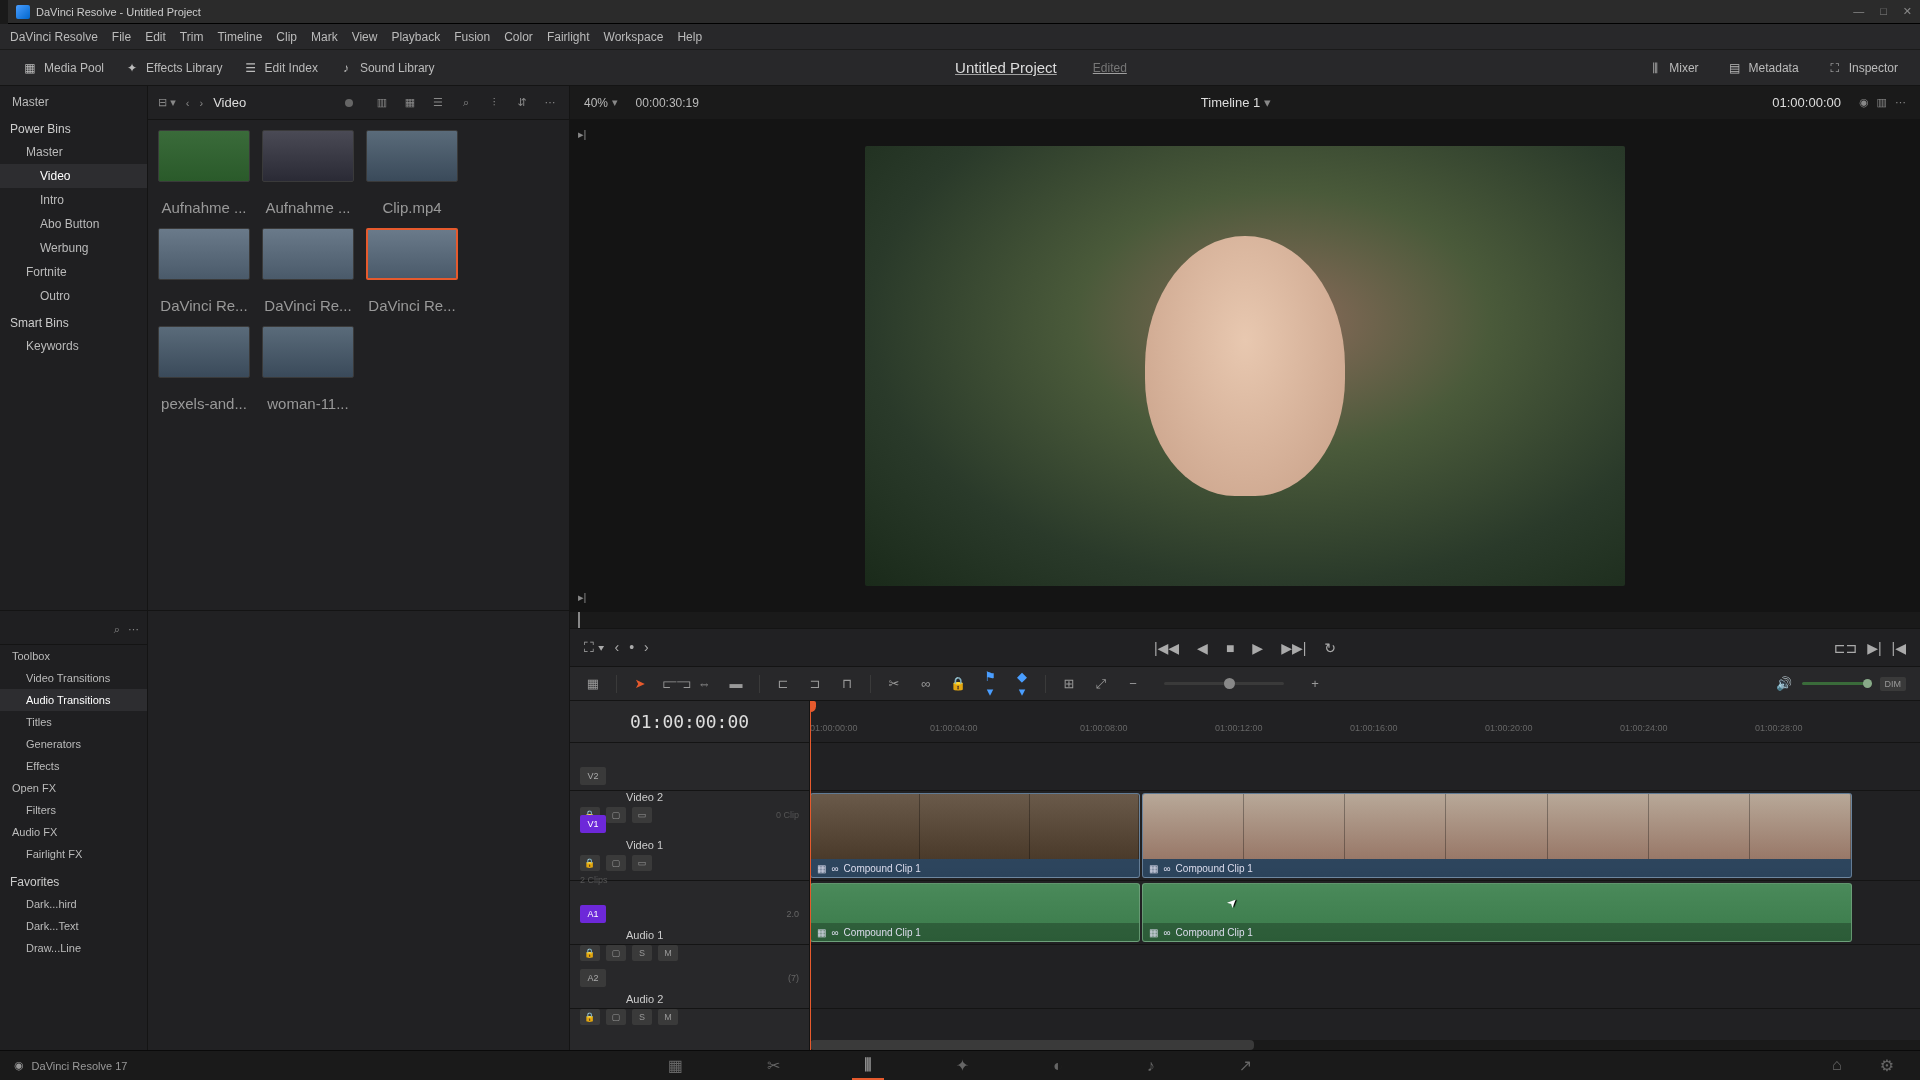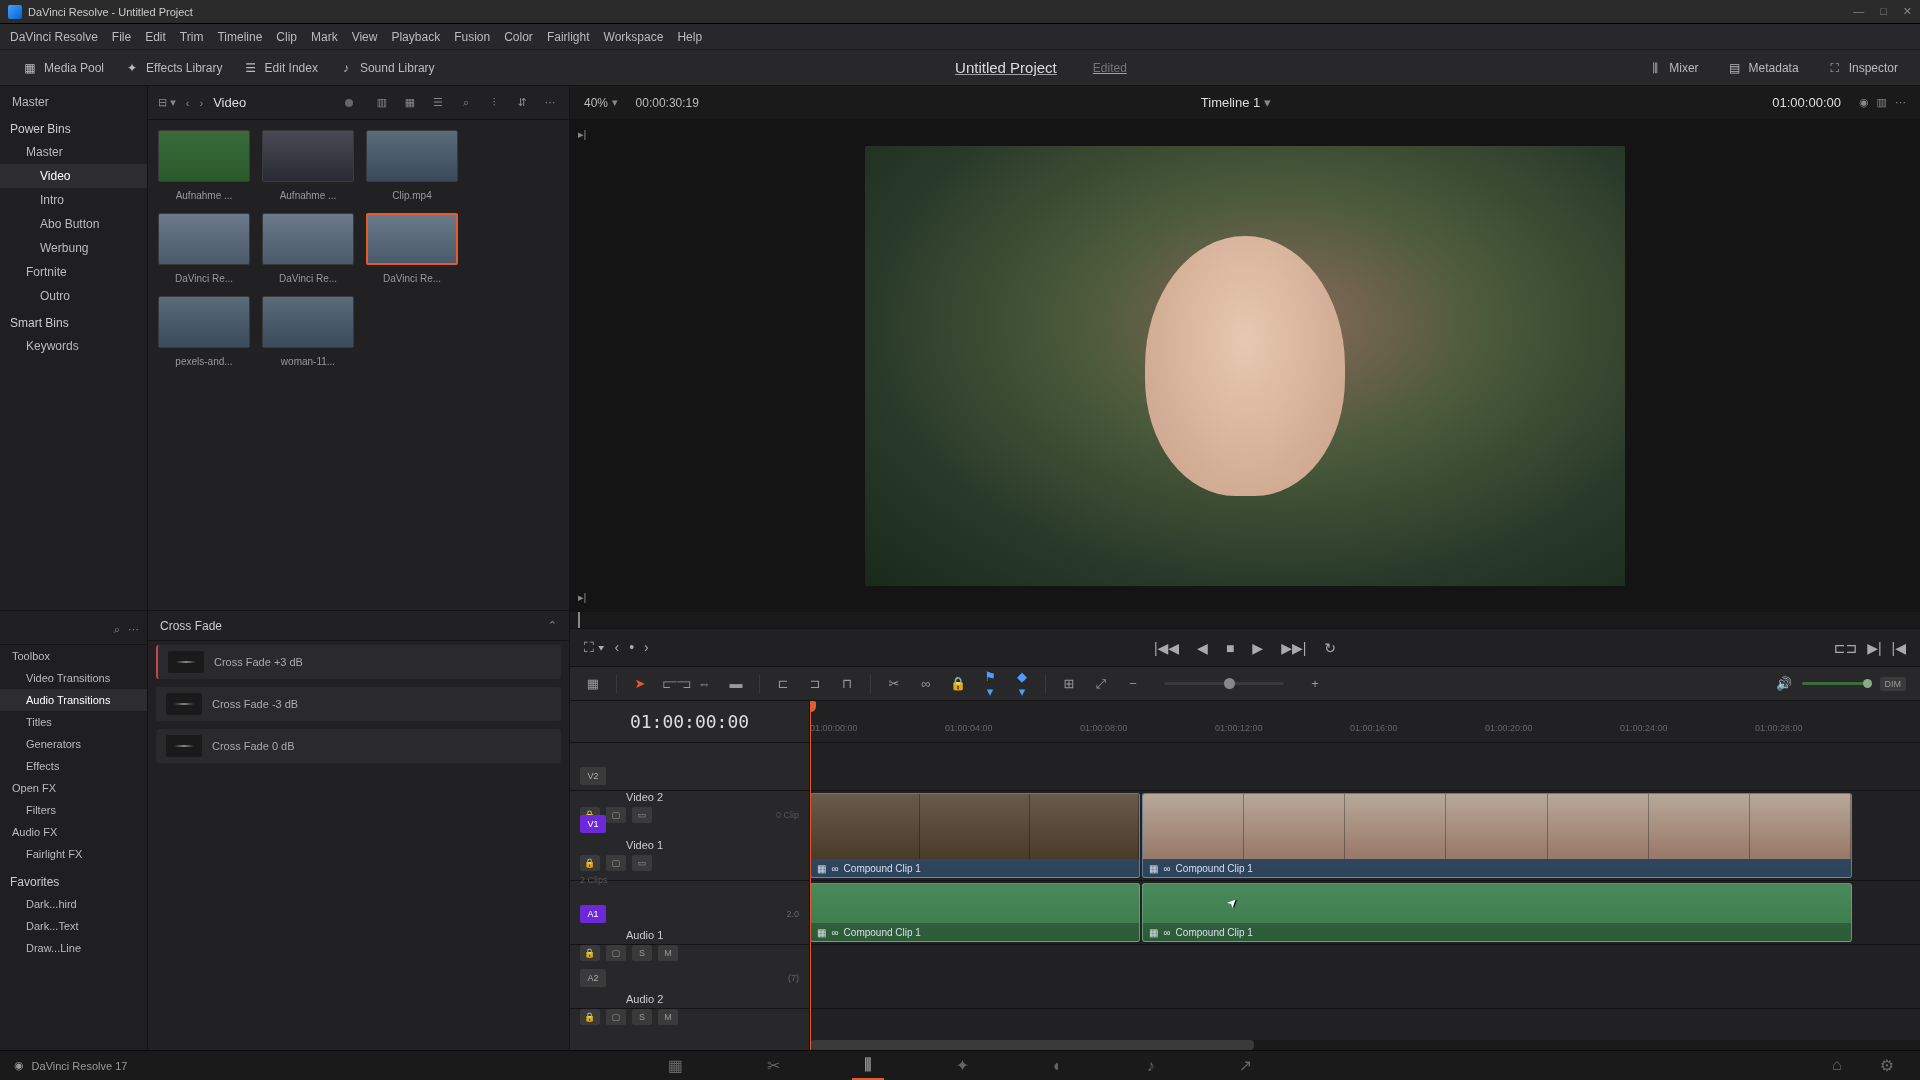--- a/index.html
+++ b/index.html
@@ -1,18 +1,18 @@
 <!DOCTYPE html>
 <html><head>
 <meta charset="utf-8">
 <style>
 * { margin: 0; padding: 0; box-sizing: border-box; font-family: -apple-system, BlinkMacSystemFont, "Segoe UI", Arial, sans-serif; }
 body { background: #1a1a1a; color: #a0a0a0; font-size: 11px; overflow: hidden; width: 1920px; height: 1080px; }
 
-.titlebar { height: 24px; background: #2b2b2b; display: flex; align-items: center; padding: 0 8px; border-bottom: 1px solid #000; }
+.titlebar { height: 24px; background: #2b2b2b; display: flex; align-items: center; padding: 0 8px; border-bottom: 1px solid #000; margin-left: 8px; }
 .titlebar-icon { width: 14px; height: 14px; background: linear-gradient(135deg, #4a9eff, #0066cc); border-radius: 2px; margin-right: 6px; }
 .titlebar-text { font-size: 11px; color: #ccc; }
 .titlebar-controls { margin-left: auto; display: flex; gap: 16px; }
 .titlebar-controls span { color: #888; cursor: pointer; }
 
 .menubar { height: 26px; background: #28282a; display: flex; align-items: center; padding: 0 10px; gap: 14px; border-bottom: 1px solid #1a1a1a; }
 .menubar span { font-size: 12px; color: #bbb; cursor: pointer; }
 
 .toolbar { height: 36px; background: #28282a; display: flex; align-items: center; padding: 0 12px; border-bottom: 1px solid #141414; }
 .tool-btn { display: flex; align-items: center; gap: 6px; padding: 4px 10px; color: #bbb; cursor: pointer; font-size: 12px; }
@@ -40,21 +40,21 @@
 .media-hdr-ico { color: #888; cursor: pointer; width: 18px; text-align: center; }
 
 .media-grid { flex: 1; padding: 10px; display: flex; flex-wrap: wrap; gap: 12px; align-content: flex-start; }
 .clip-card { width: 92px; cursor: pointer; }
 .clip-thumb { width: 92px; height: 52px; background: #333; border-radius: 2px; border: 1px solid #3a3a3a; position: relative; overflow: hidden; }
 .clip-thumb.sel { border: 2px solid #e65a2d; }
 .clip-thumb.green { background: linear-gradient(180deg, #3a6b3a 0%, #2a5a2a 100%); }
 .clip-thumb.dark { background: linear-gradient(180deg, #4a4a55 0%, #2a2a35 100%); }
 .clip-thumb.person { background: linear-gradient(180deg, #5a6b7a 0%, #3a4a5a 100%); }
 .clip-thumb.river { background: linear-gradient(180deg, #6a7a8a 0%, #4a5a6a 100%); }
-.clip-label { font-size: 10px; color: #999; margin-top: 8px; text-align: center; white-space: nowrap; overflow: hidden; text-overflow: ellipsis; }
+.clip-label { font-size: 15px; color: #999; margin-top: 17px; text-align: center; white-space: nowrap; overflow: hidden; text-overflow: ellipsis; }
 
 .left-bottom { height: 440px; border-top: 1px solid #141414; display: flex; }
 .fx-tree { width: 148px; background: #1f1f21; border-right: 1px solid #141414; padding: 4px 0; overflow-y: auto; }
 .fx-tree-hdr { height: 30px; display: flex; align-items: center; justify-content: flex-end; padding: 0 8px; gap: 8px; border-bottom: 1px solid #141414; }
 .fx-item { padding: 5px 12px 5px 26px; font-size: 11px; color: #bbb; cursor: pointer; }
 .fx-item.hdr { padding-left: 12px; font-weight: 500; }
 .fx-item.selected { color: #fff; background: #2d2d30; }
 .fx-fav-hdr { padding: 10px 10px 4px; font-size: 12px; color: #ccc; }
 
 .fx-list { flex: 1; display: flex; flex-direction: column; }
@@ -293,38 +293,20 @@
         <div class="fx-item">Generators</div>
         <div class="fx-item">Effects</div>
         <div class="fx-item hdr">Open FX</div>
         <div class="fx-item">Filters</div>
         <div class="fx-item hdr">Audio FX</div>
         <div class="fx-item">Fairlight FX</div>
         <div class="fx-fav-hdr">Favorites</div>
         <div class="fx-item">Dark...hird</div>
         <div class="fx-item">Dark...Text</div>
         <div class="fx-item">Draw...Line</div>
-      </div>
-      <div class="fx-list">
-        <div class="fx-list-hdr">
-          <span class="fx-cat-title">Cross Fade</span>
-          <span style="color:#888;cursor:pointer">⌃</span>
-        </div>
-        <div class="fx-entry first">
-          <div class="fx-entry-icon"></div>
-          <span class="fx-entry-label">Cross Fade +3 dB</span>
-        </div>
-        <div class="fx-entry">
-          <div class="fx-entry-icon"></div>
-          <span class="fx-entry-label">Cross Fade -3 dB</span>
-        </div>
-        <div class="fx-entry">
-          <div class="fx-entry-icon"></div>
-          <span class="fx-entry-label">Cross Fade 0 dB</span>
-        </div>
       </div>
     </div>
   </div>
 
   <div class="right-panel">
     <div class="viewer-area">
       <div class="viewer-hdr">
         <span class="viewer-zoom">40%</span>
         <span style="color:#888;margin-left:4px">▾</span>
         <span class="viewer-tc">00:00:30:19</span>
@@ -449,21 +431,21 @@
               <span class="track-ico">▢</span>
               <span class="track-ico">S</span>
               <span class="track-ico">M</span>
             </div>
         </div>
       </div>
       <div class="tl-tracks">
         <div class="playhead"></div>
         <div class="tl-ruler" id="tl-ruler">
             <span class="ruler-tick" style="left: 0px;">01:00:00:00</span>
-            <span class="ruler-tick" style="left: 135px;">01:00:04:00</span>
+            <span class="ruler-tick" style="left: 120px;">01:00:04:00</span>
             <span class="ruler-tick" style="left: 270px;">01:00:08:00</span>
             <span class="ruler-tick" style="left: 405px;">01:00:12:00</span>
             <span class="ruler-tick" style="left: 540px;">01:00:16:00</span>
             <span class="ruler-tick" style="left: 675px;">01:00:20:00</span>
             <span class="ruler-tick" style="left: 810px;">01:00:24:00</span>
             <span class="ruler-tick" style="left: 945px;">01:00:28:00</span>
           </div>
         <div class="tl-lane small"></div>
         <div class="tl-lane video">
           <div class="clip vid" style="left:0;width:330px">

